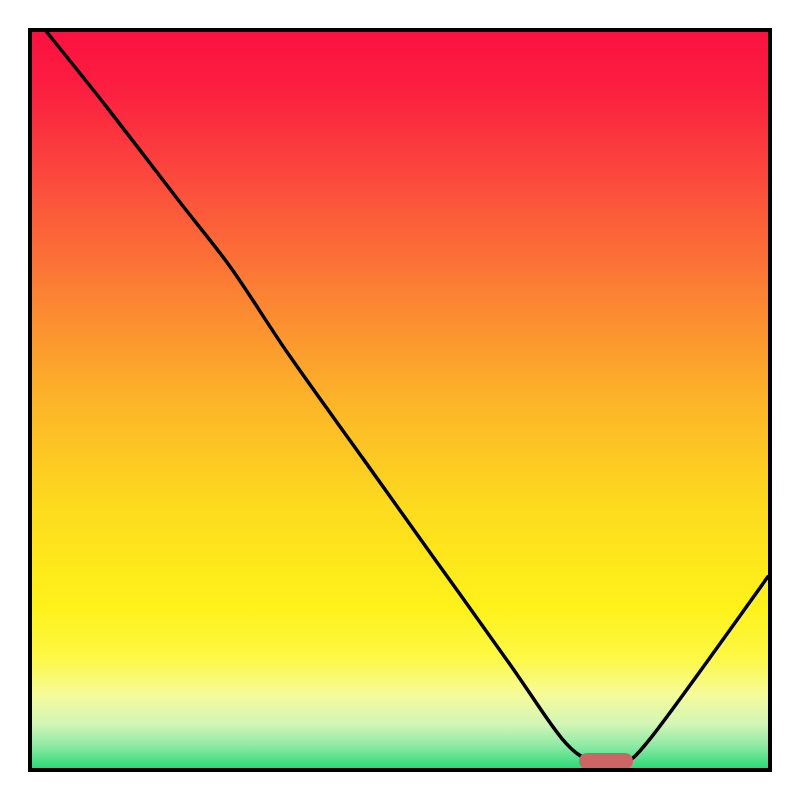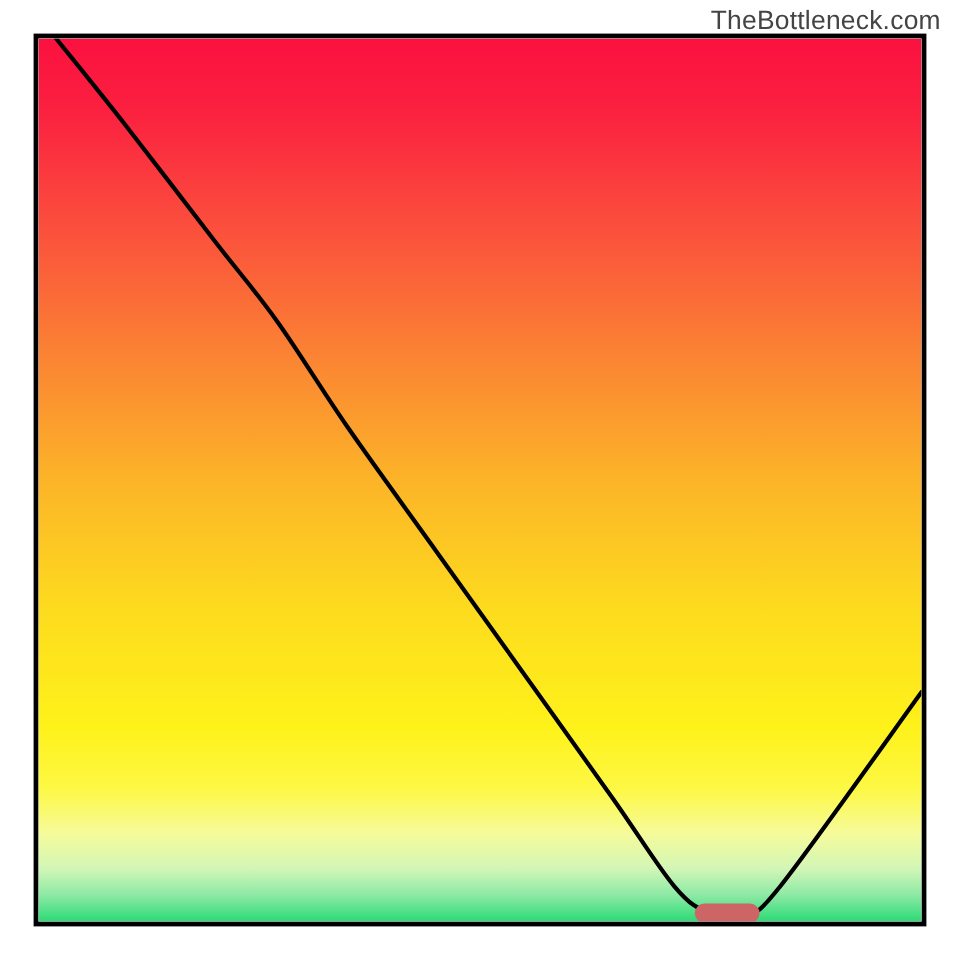--- a/index.html
+++ b/index.html
@@ -53,21 +53,20 @@
     background: #cd6567;
     border-radius: 8px;
     transform: translate(-50%, -50%);
   }
 </style>
 </head>
 <body>
 
 <div class="container">
 
-  <div class="watermark">TheBottleneck.com</div>
 
   <div class="plot-frame">
 
     <svg class="gradient-bg" viewBox="0 0 736 736" preserveAspectRatio="none">
       <defs>
         <linearGradient id="bg-grad" x1="0" y1="0" x2="0" y2="1">
           <stop offset="0%" stop-color="#fb1140"></stop>
           <stop offset="8%" stop-color="#fb2040"></stop>
           <stop offset="20%" stop-color="#fb4a3d"></stop>
           <stop offset="35%" stop-color="#fb8034"></stop>

